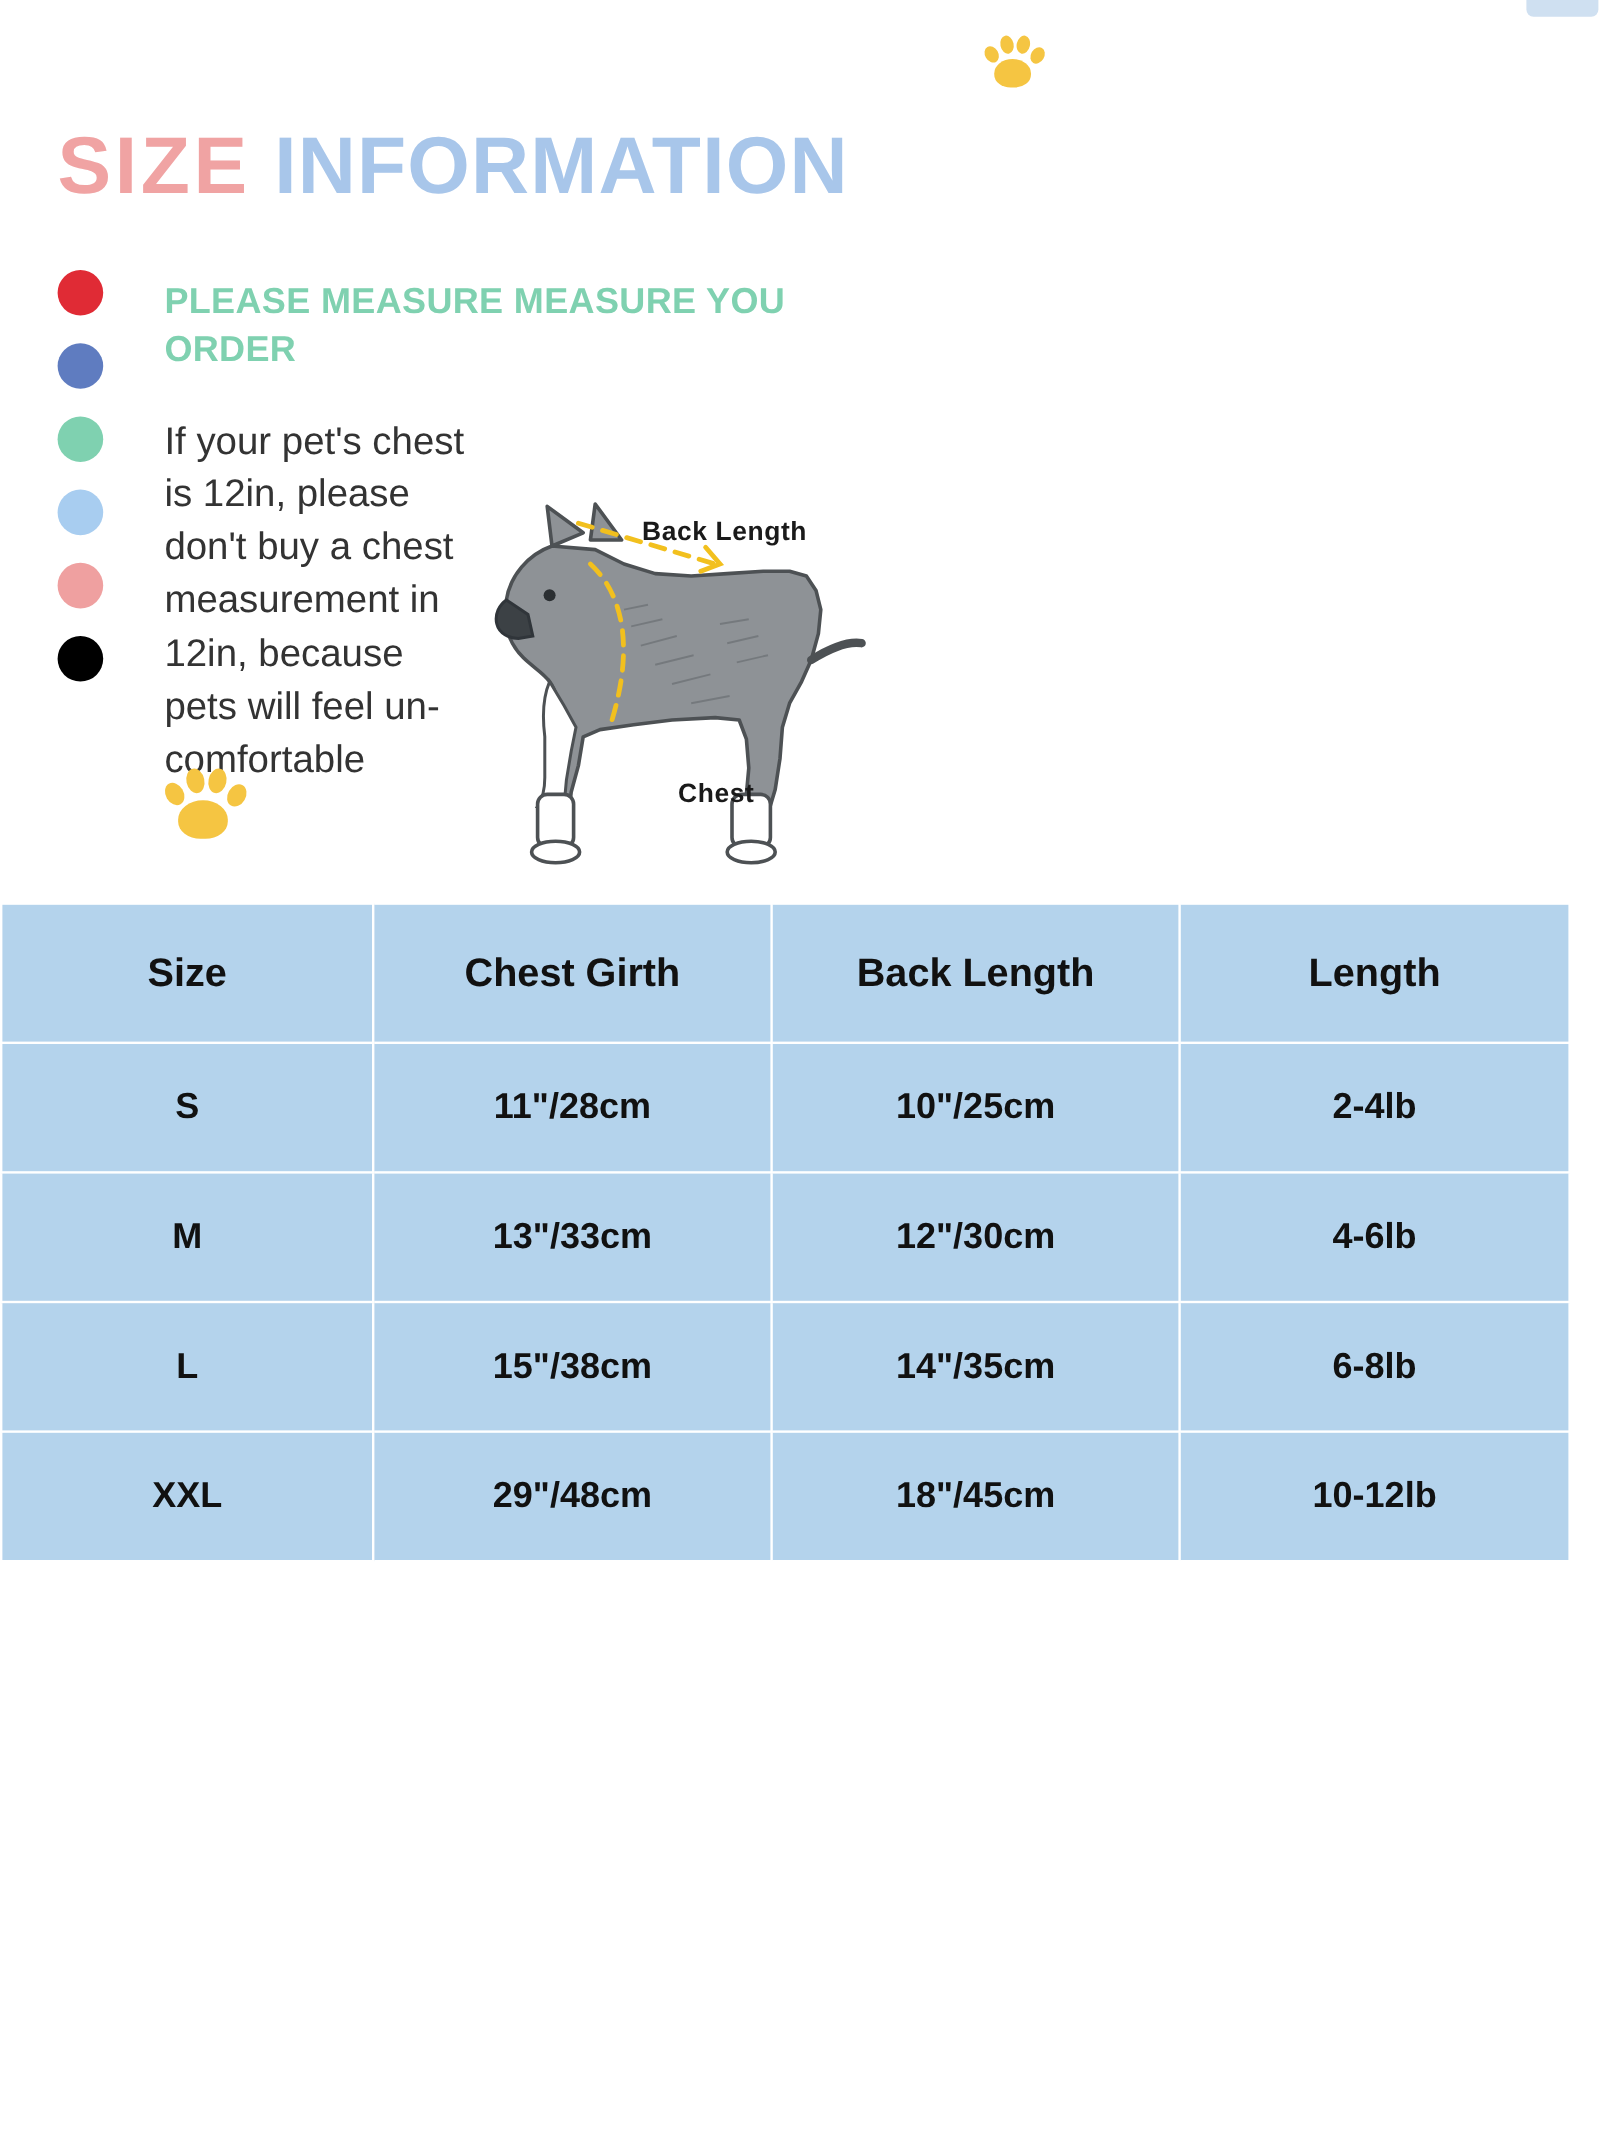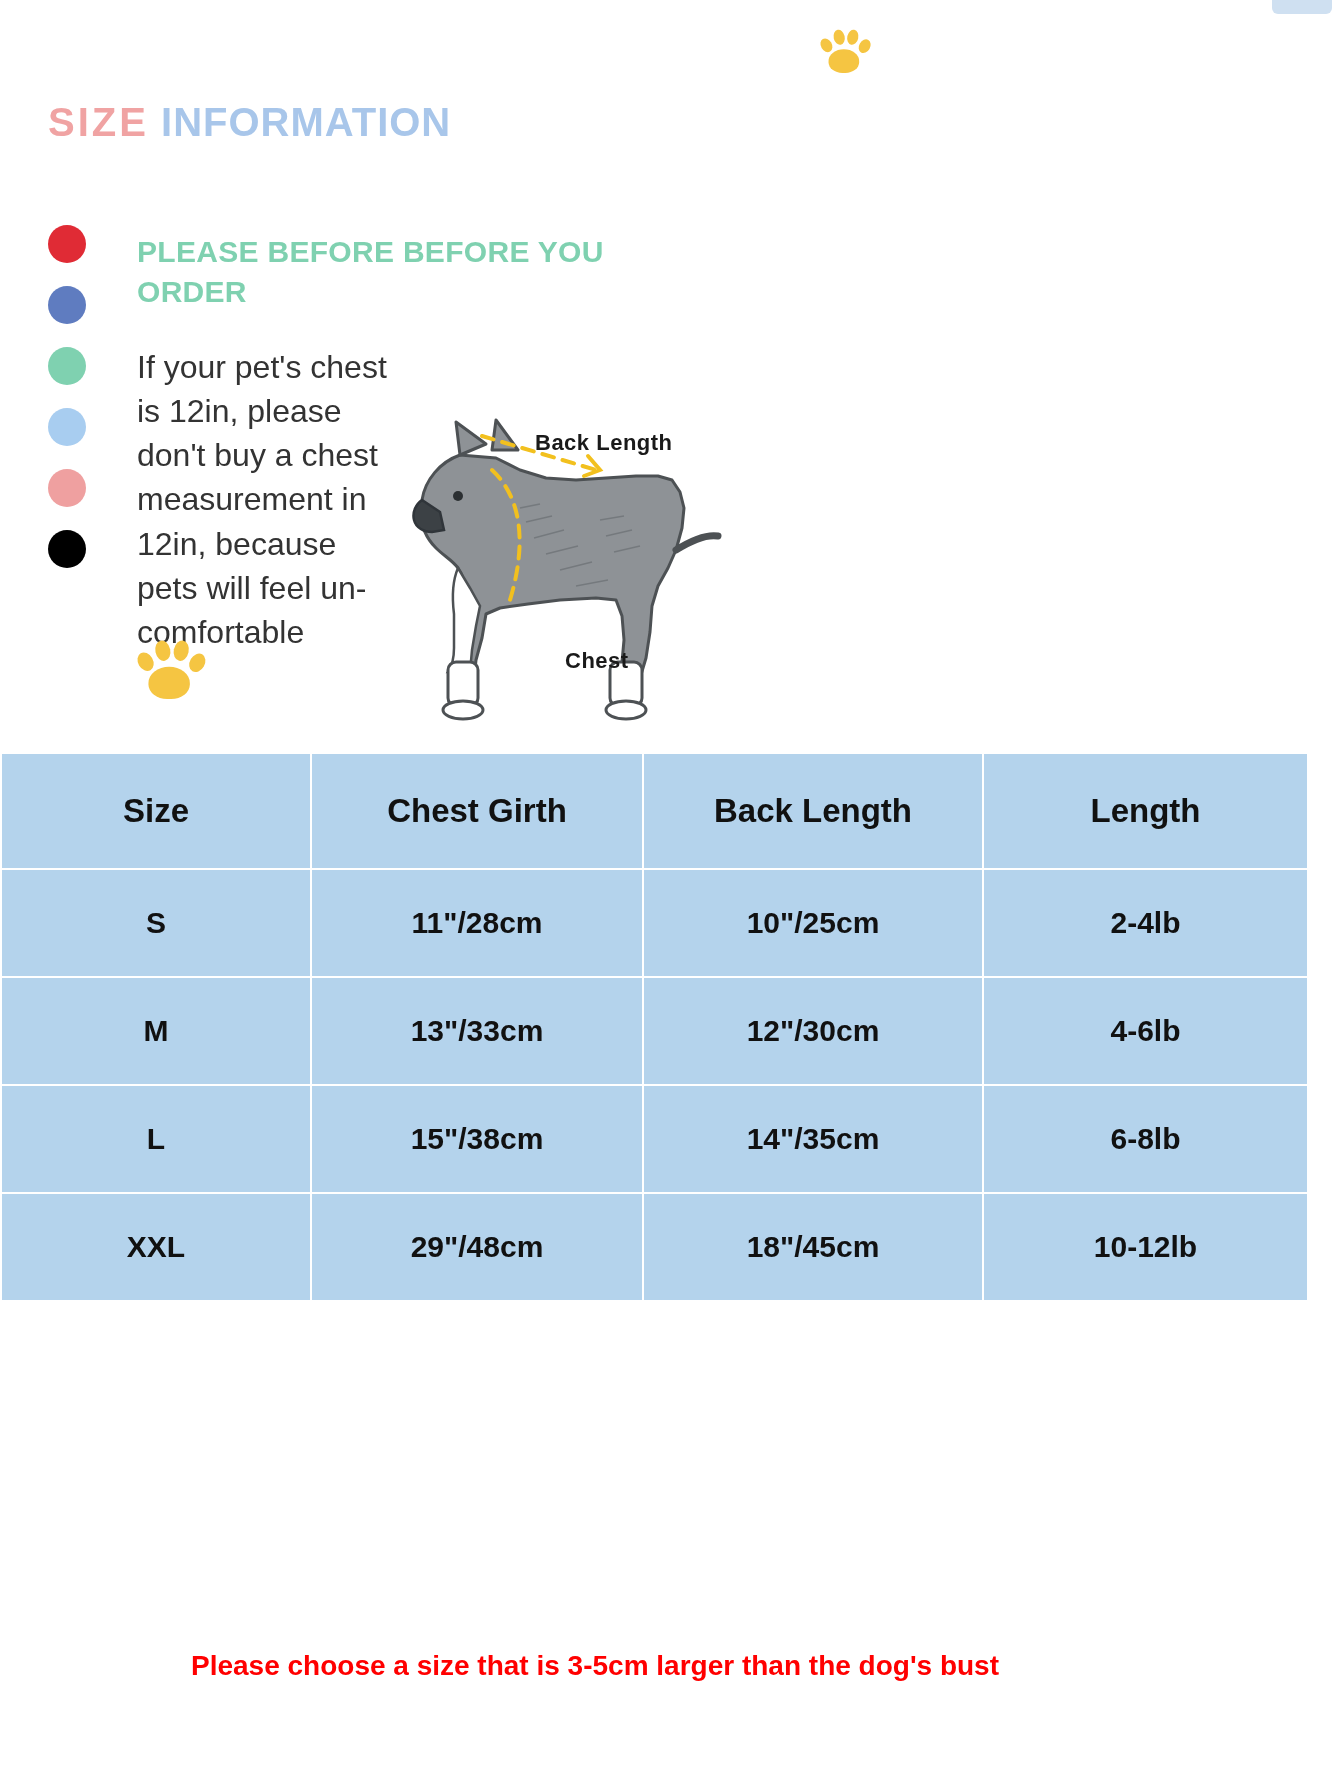--- a/index.html
+++ b/index.html
@@ -39,21 +39,21 @@
   .paw .p2 { width: 13px; height: 18px; left: 17px; top: 4px;  transform: rotate(-12deg); }
   .paw .p3 { width: 13px; height: 18px; left: 33px; top: 4px;  transform: rotate(12deg); }
   .paw .p4 { width: 13px; height: 17px; left: 47px; top: 15px; transform: rotate(30deg); }
   .paw .big { width: 36px; height: 28px; left: 11px; top: 27px; border-radius: 50% 50% 45% 45%; }
 
   
   .heading {
     position: absolute;
     left: 48px;
     top: 100px;
-    font-size: 40px;
+    font-size: 67px;
     font-weight: bold;
     letter-spacing: 1px;
     white-space: nowrap;
     font-family: "Liberation Sans", sans-serif;
   }
   .heading .word-size {
     color: #f0a3a3;
     letter-spacing: 3px;
   }
   .heading .word-info {
@@ -205,21 +205,21 @@
 
   <div class="dots">
     <div class="dot" style="background:#e02b35"></div>
     <div class="dot" style="background:#5f7cc0"></div>
     <div class="dot" style="background:#7fd1b0"></div>
     <div class="dot" style="background:#a8cdf0"></div>
     <div class="dot" style="background:#efa0a0"></div>
     <div class="dot" style="background:#000000"></div>
   </div>
 
-  <div class="notice-title">PLEASE BEFORE BEFORE YOU ORDER</div>
+  <div class="notice-title">PLEASE MEASURE MEASURE YOU ORDER</div>
   <div class="notice-body">If your pet's chest is 12in, please don't buy a chest measurement in 12in, because pets will feel un-comfortable</div>
 
   <div class="paw paw-left">
     <div class="pad p1"></div>
       <div class="pad p2"></div>
       <div class="pad p3"></div>
     <div class="pad p4"></div>
       <div class="pad big"></div>
   </div>
 
@@ -308,15 +308,14 @@
       </tr>
       <tr>
         <td>XXL</td>
         <td>29"/48cm</td>
         <td>18"/45cm</td>
         <td>10-12lb</td>
       </tr>
     </tbody>
   </table>
 
-  <div class="footer-note">Please choose a size that is 3-5cm larger than the dog's bust</div>
 
 </div>
 
 </body></html>

